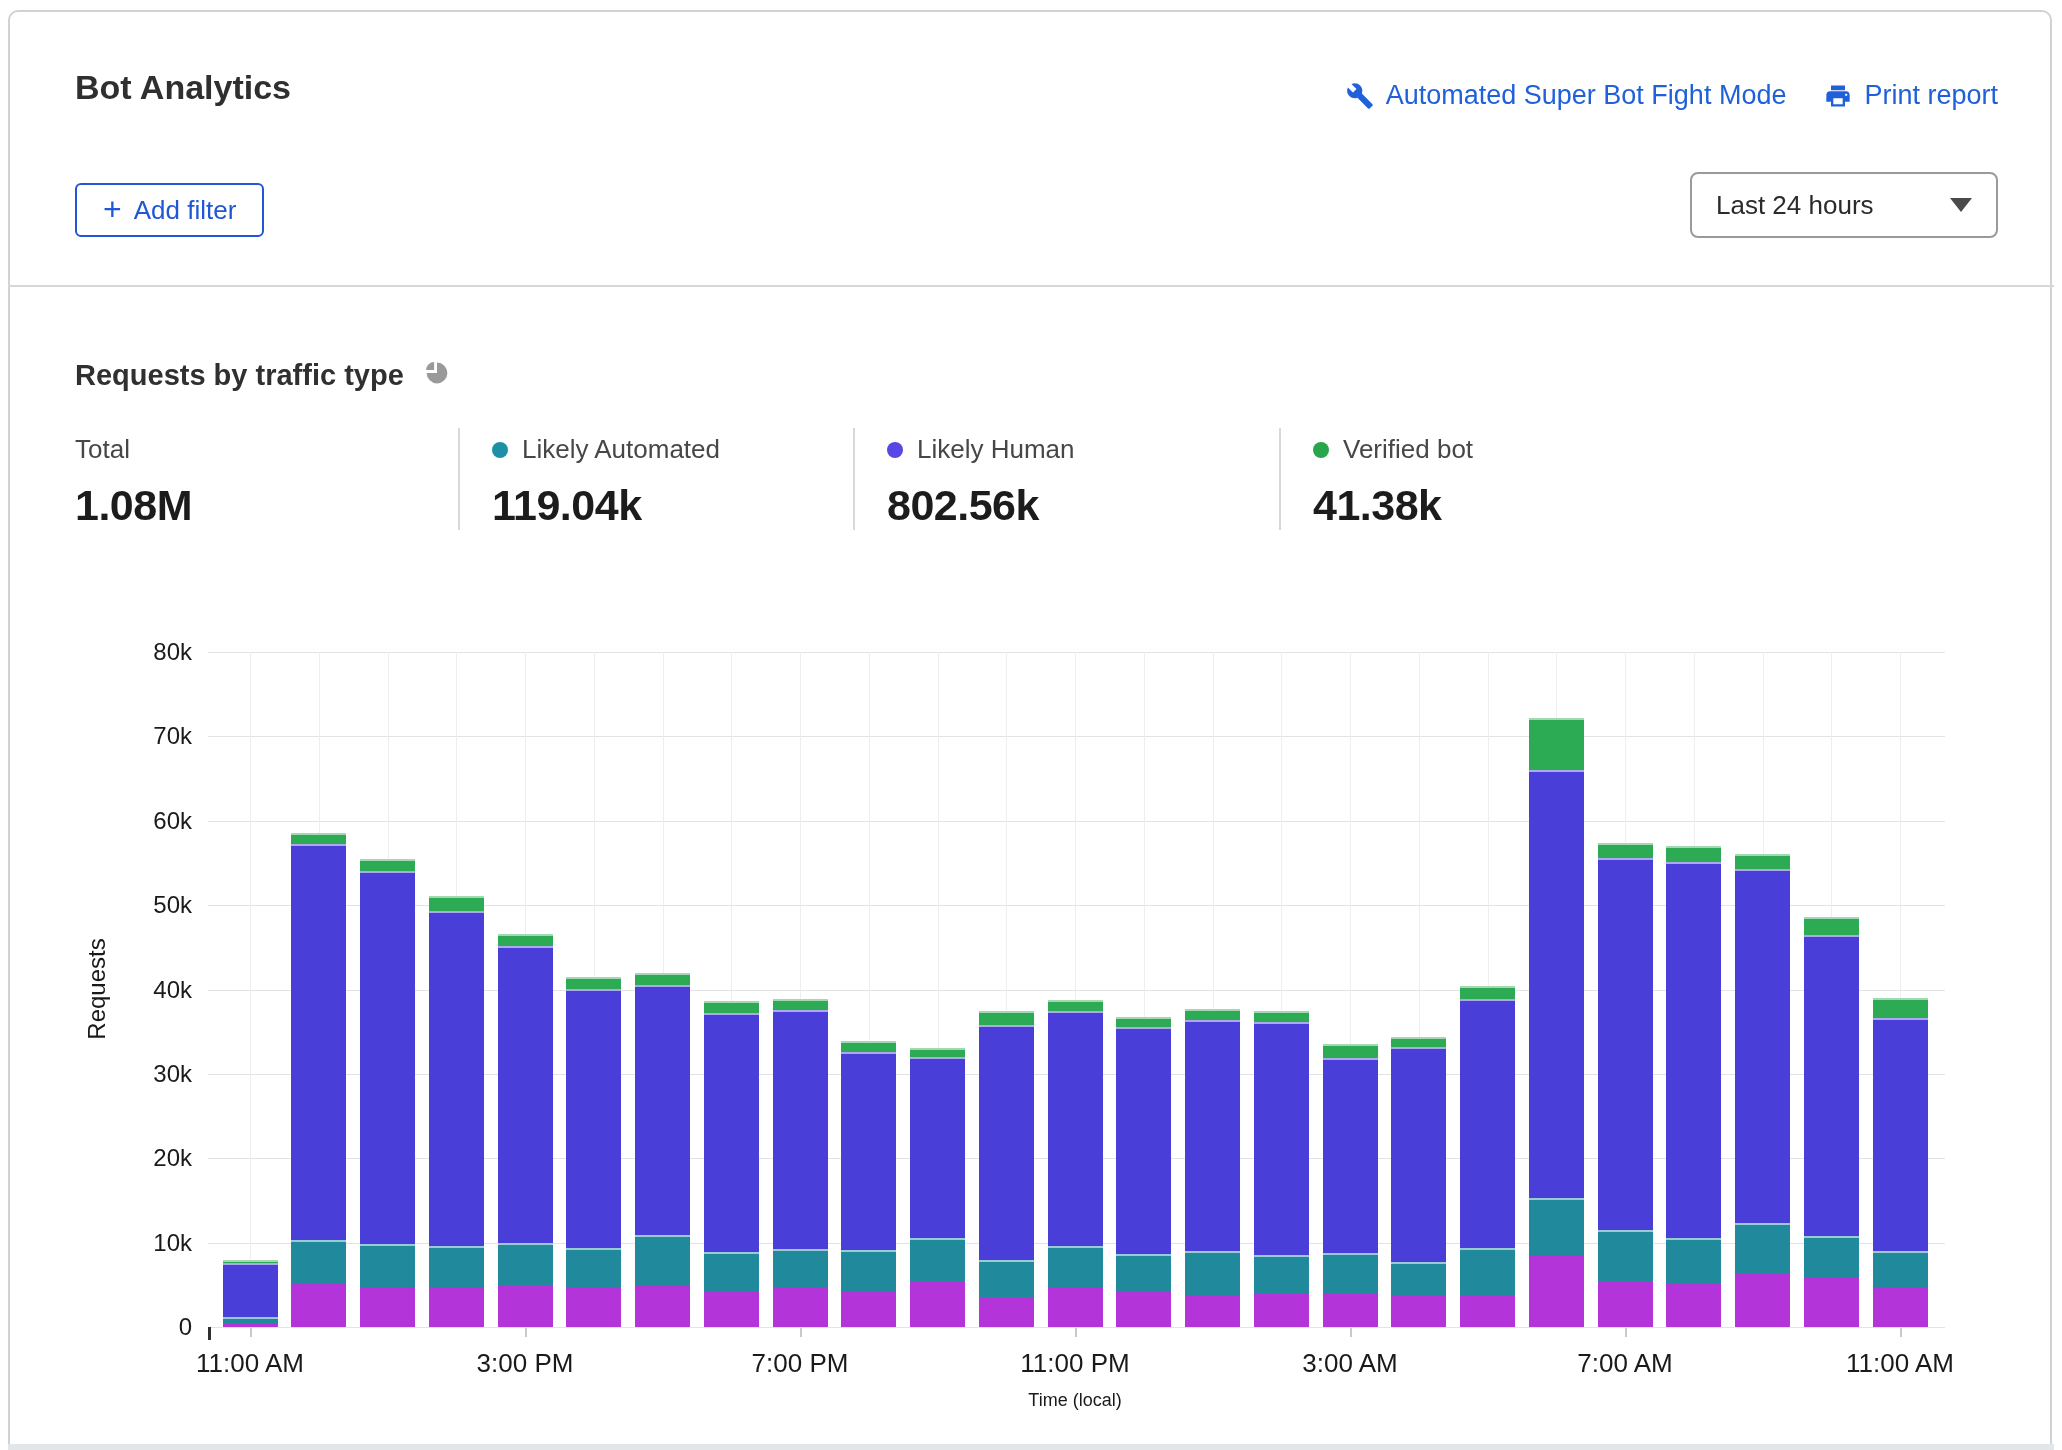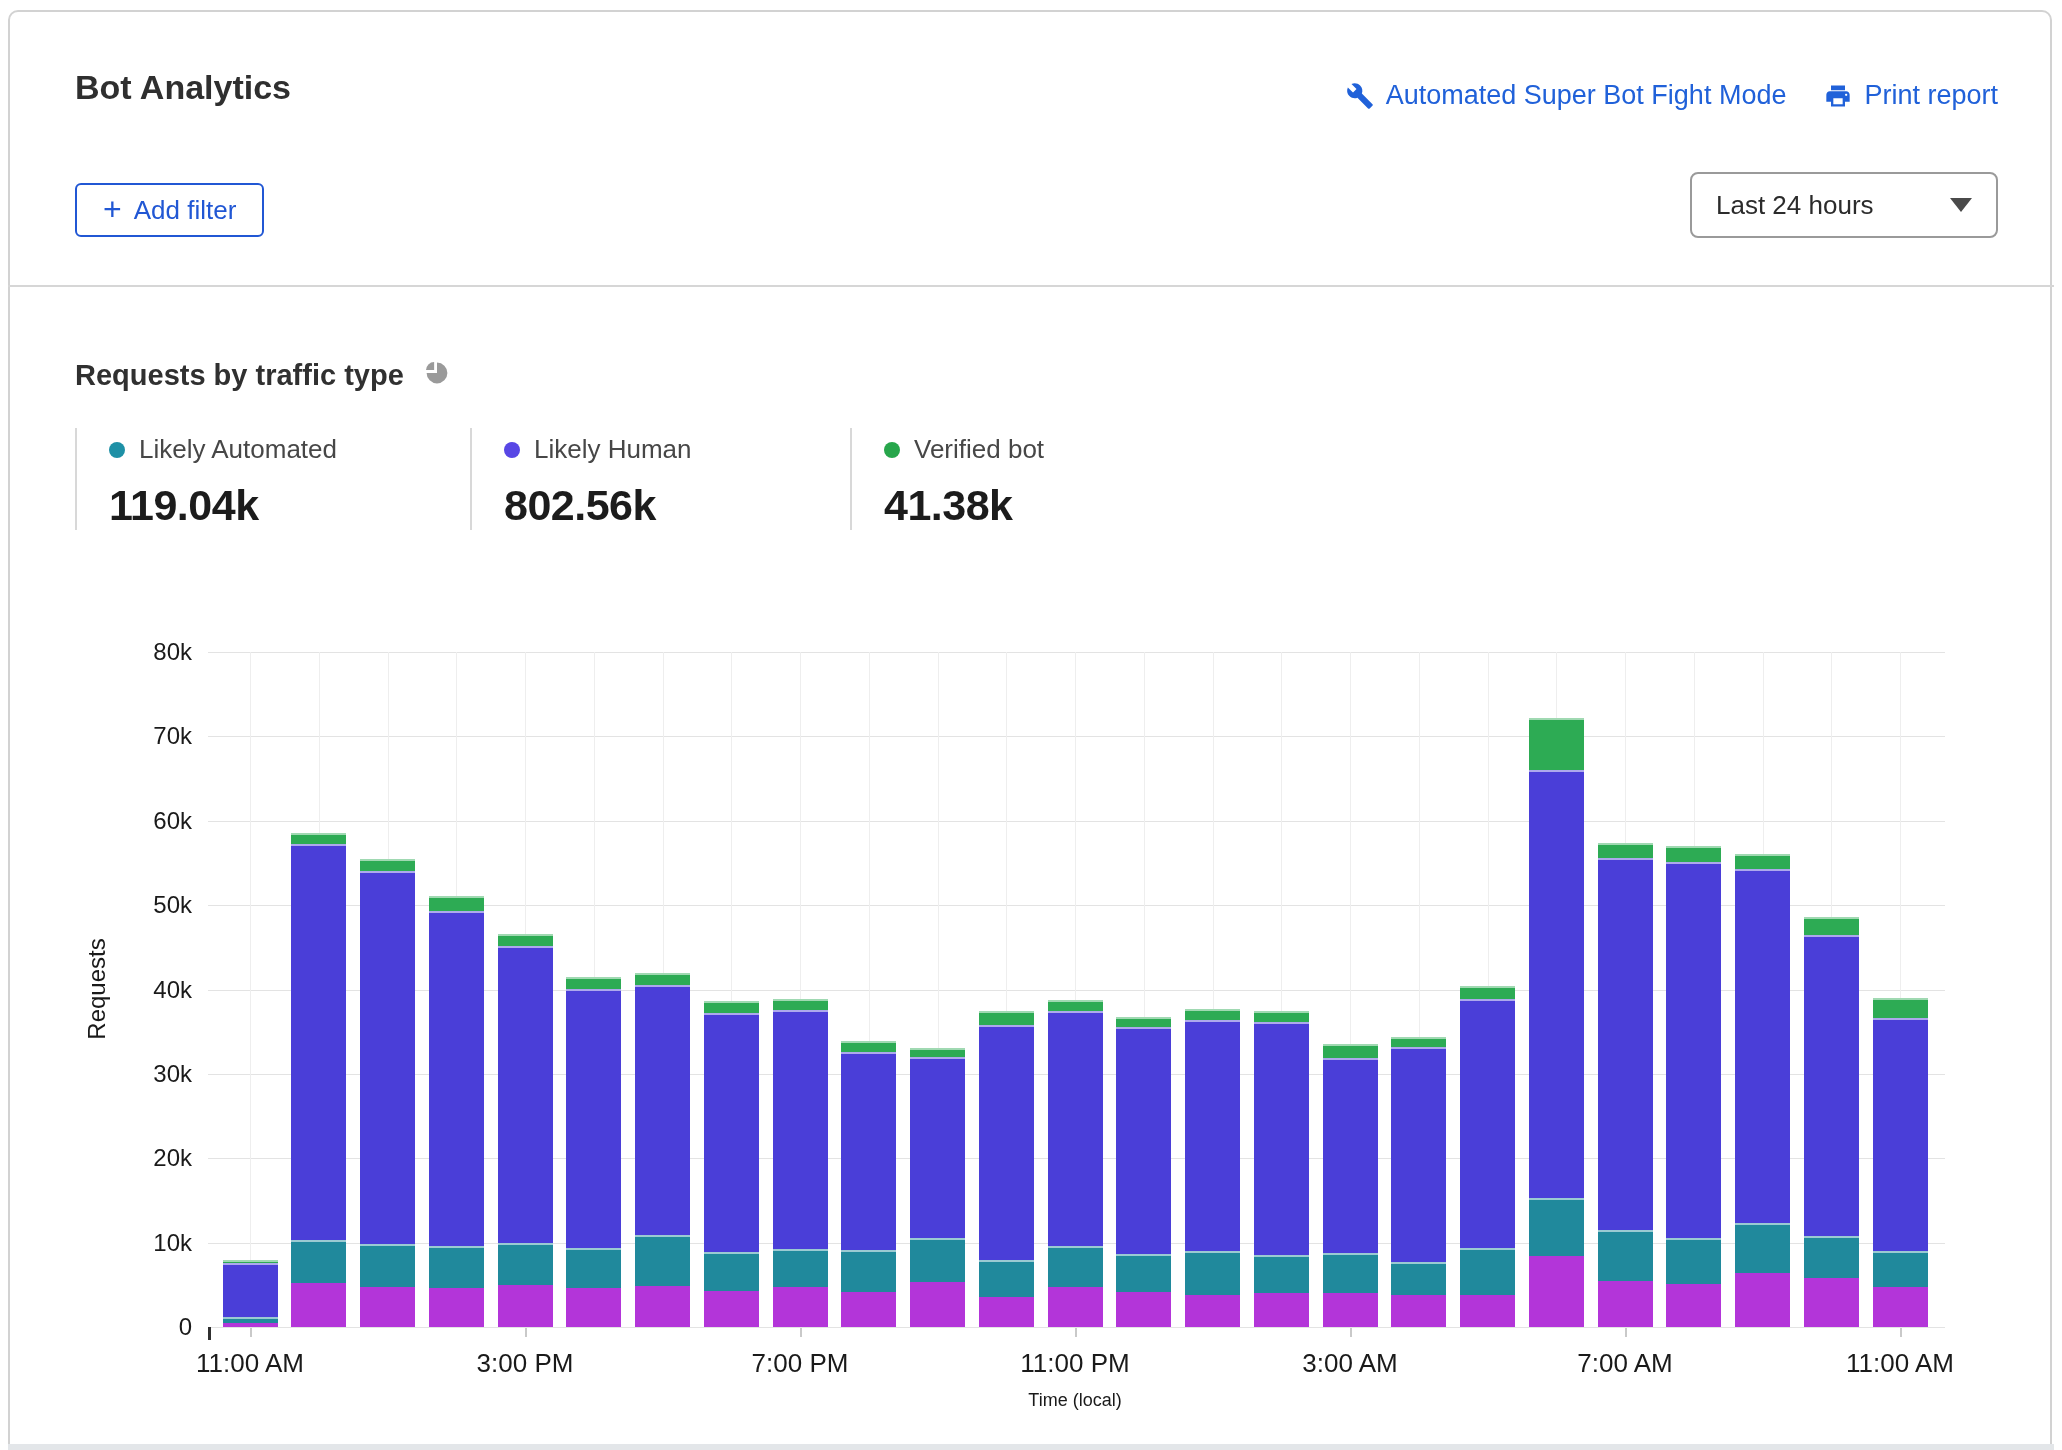--- a/index.html
+++ b/index.html
@@ -98,28 +98,34 @@
   <span class="section-title">Requests by traffic type</span>
   <span>
     <svg width="30" height="30" viewBox="0 0 26 26">
       <path d="M13 13 L13 4 A9 9 0 1 1 4 13 Z" fill="#9a9a9a"></path>
       <path d="M10.5 10.5 L10.5 3.5 A7 7 0 0 0 3.5 10.5 Z" fill="#9a9a9a"></path>
     </svg>
   </span>
 </div>
 
 <div class="stats-row" id="stats-row">
+    <div class="stat-col" style="width: 383px;">
+      <div class="stat-label-row">
+        <span>Total</span>
+      </div>
+      <div class="stat-value">1.08M</div>
+    </div>
     <div class="stat-col bordered" style="width: 395px;">
       <div class="stat-label-row">
         <span class="stat-dot" style="background: rgb(30, 144, 166);"></span>
         <span>Likely Automated</span>
       </div>
       <div class="stat-value">119.04k</div>
     </div>
-    <div class="stat-col bordered" style="width: 380px;">
+    <div class="stat-col bordered" style="width: 426px;">
       <div class="stat-label-row">
         <span class="stat-dot" style="background: rgb(88, 71, 229);"></span>
         <span>Likely Human</span>
       </div>
       <div class="stat-value">802.56k</div>
     </div>
     <div class="stat-col bordered" style="width: 357px;">
       <div class="stat-label-row">
         <span class="stat-dot" style="background: rgb(39, 166, 75);"></span>
         <span>Verified bot</span>

